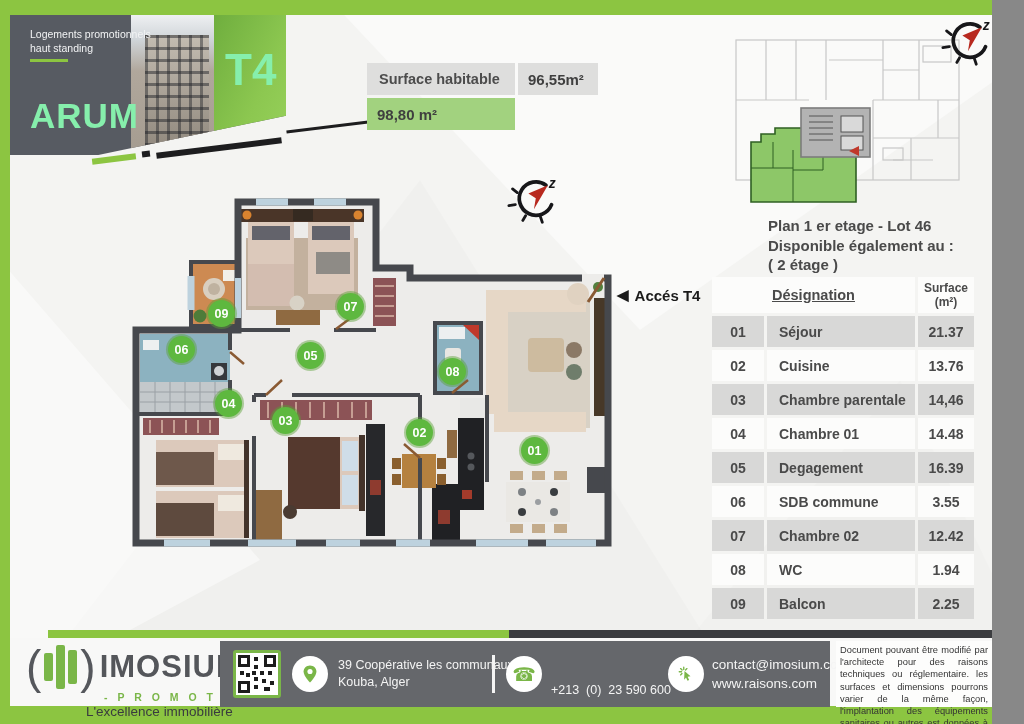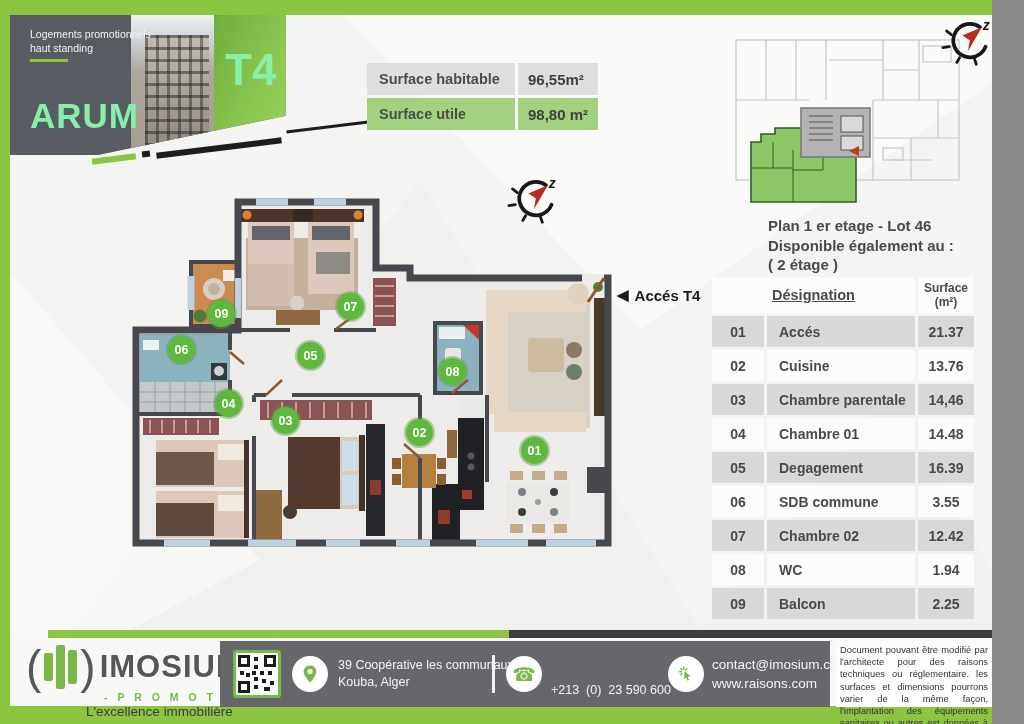--- a/index.html
+++ b/index.html
@@ -151,21 +151,20 @@
   </div>
 
   <div class="abs acc acc-green"></div>
   <div class="abs acc acc-dot"></div>
   <div class="abs acc acc-b1"></div>
   <div class="abs acc acc-b2"></div>
 
   <div class="abs surface-table">
     <div class="cell lbl row-gray">Surface habitable</div>
     <div class="cell val row-gray">96,55m²</div>
-    <div class="cell lbl row-green">Surface utile</div>
     <div class="cell val row-green">98,80 m²</div>
   </div>
 
   <svg class="abs site-plan" width="232" height="175" viewBox="0 0 232 175">
     <g stroke="#c7c7c7" stroke-width="1.2" fill="none">
       <rect x="3" y="10" width="223" height="140"></rect>
       <path d="M33,10 V70 M63,10 V70 M93,10 V70 M150,10 V70 M186,10 V70 M3,70 H76 M140,70 H226"></path>
       <path d="M140,70 V150 M140,108 H226 M178,108 V150 M205,70 V108"></path>
       <path d="M160,130 H200 M150,40 H186 M96,30 H150"></path>
       <rect x="190" y="16" width="28" height="16"></rect>
@@ -208,21 +207,21 @@
     <div>( 2 étage )</div>
   </div>
 
   <div class="abs rooms-table">
     <div class="hcell h-desig">Désignation</div>
     <div class="hcell h-surf">
       <span>Surface</span>
       <span>(m²)</span>
     </div>
     <div class="cell c-num rg">01</div>
-    <div class="cell c-name rg">Accés</div>
+    <div class="cell c-name rg">Séjour</div>
     <div class="cell c-surf rg">21.37</div>
     <div class="cell c-num rw">02</div>
     <div class="cell c-name rw">Cuisine</div>
     <div class="cell c-surf rw">13.76</div>
     <div class="cell c-num rg">03</div>
     <div class="cell c-name rg">Chambre parentale</div>
     <div class="cell c-surf rg">14,46</div>
     <div class="cell c-num rw">04</div>
     <div class="cell c-name rw">Chambre 01</div>
     <div class="cell c-surf rw">14.48</div>

